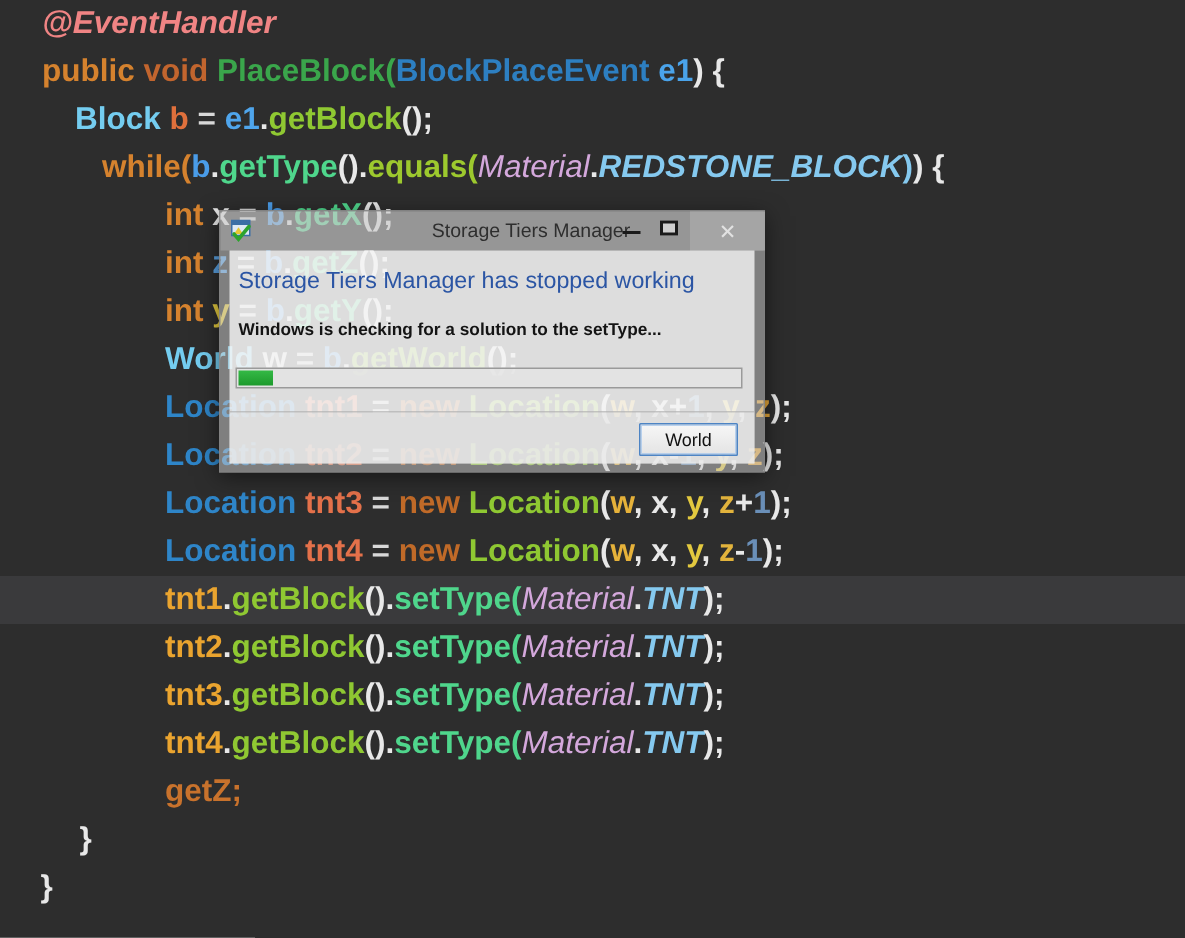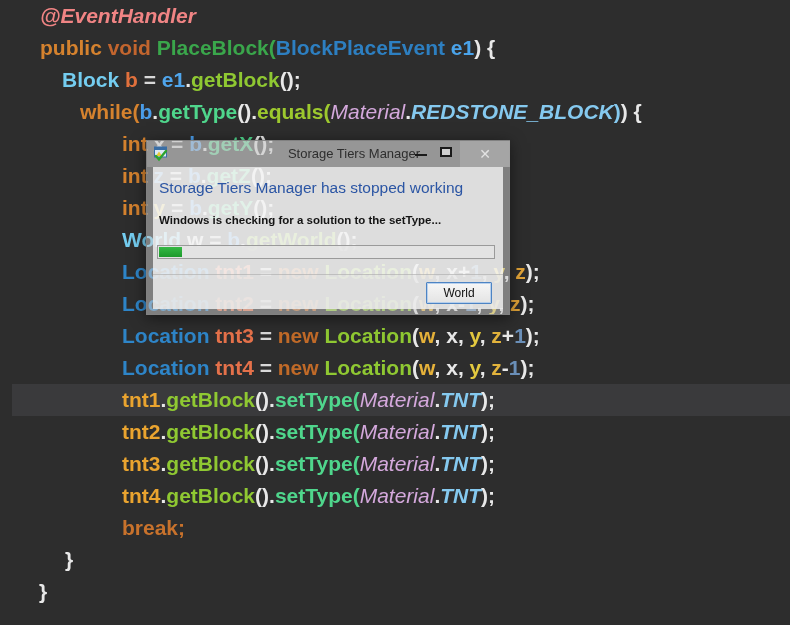--- a/index.html
+++ b/index.html
@@ -8,21 +8,21 @@
     width: 790px;
     height: 625px;
     background: #2d2d2d;
     overflow: hidden;
     font-family: "Liberation Sans", sans-serif;
   }
 
   
   .code {
     position: absolute;
-    top: 0; left: 12px; right: 0;
+    top: 0; left: 0; right: 0;
     z-index: 1;
   }
   .code-line {
     white-space: pre;
     height: 32px;
     line-height: 32px;
     font-size: 21px;
     font-weight: bold;
     letter-spacing: 0;
   }
@@ -149,21 +149,21 @@
       <div class="code-line" style="padding-left: 110px;"><span style="color: rgb(213, 130, 46);">int </span><span style="color: rgb(227, 201, 63);">y</span><span style="color: rgb(216, 216, 216);"> = </span><span style="color: rgb(74, 156, 232);">b</span><span style="color: rgb(232, 232, 232);">.</span><span style="color: rgb(79, 214, 140);">getY</span><span style="color: rgb(232, 232, 232);">();</span></div>
       <div class="code-line" style="padding-left: 110px;"><span style="color: rgb(116, 205, 240);">World </span><span style="color: rgb(232, 232, 232);">w</span><span style="color: rgb(216, 216, 216);"> = </span><span style="color: rgb(74, 156, 232);">b</span><span style="color: rgb(232, 232, 232);">.</span><span style="color: rgb(143, 200, 50);">getWorld</span><span style="color: rgb(232, 232, 232);">();</span></div>
       <div class="code-line" style="padding-left: 110px;"><span style="color: rgb(46, 133, 200);">Location </span><span style="color: rgb(228, 113, 74);">tnt1</span><span style="color: rgb(216, 216, 216);"> = </span><span style="color: rgb(192, 106, 40);">new </span><span style="color: rgb(143, 200, 50);">Location</span><span style="color: rgb(232, 232, 232);">(</span><span style="color: rgb(230, 178, 58);">w</span><span style="color: rgb(232, 232, 232);">, </span><span style="color: rgb(232, 232, 232);">x</span><span style="color: rgb(232, 232, 232);">+</span><span style="color: rgb(106, 143, 184);">1</span><span style="color: rgb(232, 232, 232);">, </span><span style="color: rgb(227, 201, 63);">y</span><span style="color: rgb(232, 232, 232);">, </span><span style="color: rgb(226, 164, 56);">z</span><span style="color: rgb(232, 232, 232);">);</span></div>
       <div class="code-line" style="padding-left: 110px;"><span style="color: rgb(46, 133, 200);">Location </span><span style="color: rgb(228, 113, 74);">tnt2</span><span style="color: rgb(216, 216, 216);"> = </span><span style="color: rgb(192, 106, 40);">new </span><span style="color: rgb(143, 200, 50);">Location</span><span style="color: rgb(232, 232, 232);">(</span><span style="color: rgb(230, 178, 58);">w</span><span style="color: rgb(232, 232, 232);">, </span><span style="color: rgb(232, 232, 232);">x</span><span style="color: rgb(232, 232, 232);">-</span><span style="color: rgb(106, 143, 184);">1</span><span style="color: rgb(232, 232, 232);">, </span><span style="color: rgb(227, 201, 63);">y</span><span style="color: rgb(232, 232, 232);">, </span><span style="color: rgb(226, 164, 56);">z</span><span style="color: rgb(232, 232, 232);">);</span></div>
       <div class="code-line" style="padding-left: 110px;"><span style="color: rgb(46, 133, 200);">Location </span><span style="color: rgb(228, 113, 74);">tnt3</span><span style="color: rgb(216, 216, 216);"> = </span><span style="color: rgb(192, 106, 40);">new </span><span style="color: rgb(143, 200, 50);">Location</span><span style="color: rgb(232, 232, 232);">(</span><span style="color: rgb(230, 178, 58);">w</span><span style="color: rgb(232, 232, 232);">, </span><span style="color: rgb(232, 232, 232);">x</span><span style="color: rgb(232, 232, 232);">, </span><span style="color: rgb(227, 201, 63);">y</span><span style="color: rgb(232, 232, 232);">, </span><span style="color: rgb(226, 179, 60);">z</span><span style="color: rgb(232, 232, 232);">+</span><span style="color: rgb(106, 143, 184);">1</span><span style="color: rgb(232, 232, 232);">);</span></div>
       <div class="code-line" style="padding-left: 110px;"><span style="color: rgb(46, 133, 200);">Location </span><span style="color: rgb(228, 113, 74);">tnt4</span><span style="color: rgb(216, 216, 216);"> = </span><span style="color: rgb(192, 106, 40);">new </span><span style="color: rgb(143, 200, 50);">Location</span><span style="color: rgb(232, 232, 232);">(</span><span style="color: rgb(230, 178, 58);">w</span><span style="color: rgb(232, 232, 232);">, </span><span style="color: rgb(232, 232, 232);">x</span><span style="color: rgb(232, 232, 232);">, </span><span style="color: rgb(227, 201, 63);">y</span><span style="color: rgb(232, 232, 232);">, </span><span style="color: rgb(226, 179, 60);">z</span><span style="color: rgb(232, 232, 232);">-</span><span style="color: rgb(106, 143, 184);">1</span><span style="color: rgb(232, 232, 232);">);</span></div>
       <div class="code-line hl" style="padding-left: 110px;"><span style="color: rgb(234, 164, 47);">tnt1</span><span style="color: rgb(232, 232, 232);">.</span><span style="color: rgb(143, 200, 50);">getBlock</span><span style="color: rgb(232, 232, 232);">()</span><span style="color: rgb(232, 232, 232);">.</span><span style="color: rgb(79, 214, 140);">setType</span><span style="color: rgb(79, 214, 140);">(</span><span style="color: rgb(212, 168, 220); font-style: italic; font-weight: normal;">Material</span><span style="color: rgb(232, 232, 232);">.</span><span style="color: rgb(133, 201, 239); font-style: italic;">TNT</span><span style="color: rgb(232, 232, 232);">);</span></div>
       <div class="code-line" style="padding-left: 110px;"><span style="color: rgb(234, 164, 47);">tnt2</span><span style="color: rgb(232, 232, 232);">.</span><span style="color: rgb(143, 200, 50);">getBlock</span><span style="color: rgb(232, 232, 232);">()</span><span style="color: rgb(232, 232, 232);">.</span><span style="color: rgb(79, 214, 140);">setType</span><span style="color: rgb(79, 214, 140);">(</span><span style="color: rgb(212, 168, 220); font-style: italic; font-weight: normal;">Material</span><span style="color: rgb(232, 232, 232);">.</span><span style="color: rgb(133, 201, 239); font-style: italic;">TNT</span><span style="color: rgb(232, 232, 232);">);</span></div>
       <div class="code-line" style="padding-left: 110px;"><span style="color: rgb(234, 164, 47);">tnt3</span><span style="color: rgb(232, 232, 232);">.</span><span style="color: rgb(143, 200, 50);">getBlock</span><span style="color: rgb(232, 232, 232);">()</span><span style="color: rgb(232, 232, 232);">.</span><span style="color: rgb(79, 214, 140);">setType</span><span style="color: rgb(79, 214, 140);">(</span><span style="color: rgb(212, 168, 220); font-style: italic; font-weight: normal;">Material</span><span style="color: rgb(232, 232, 232);">.</span><span style="color: rgb(133, 201, 239); font-style: italic;">TNT</span><span style="color: rgb(232, 232, 232);">);</span></div>
       <div class="code-line" style="padding-left: 110px;"><span style="color: rgb(234, 164, 47);">tnt4</span><span style="color: rgb(232, 232, 232);">.</span><span style="color: rgb(143, 200, 50);">getBlock</span><span style="color: rgb(232, 232, 232);">()</span><span style="color: rgb(232, 232, 232);">.</span><span style="color: rgb(79, 214, 140);">setType</span><span style="color: rgb(79, 214, 140);">(</span><span style="color: rgb(212, 168, 220); font-style: italic; font-weight: normal;">Material</span><span style="color: rgb(232, 232, 232);">.</span><span style="color: rgb(133, 201, 239); font-style: italic;">TNT</span><span style="color: rgb(232, 232, 232);">);</span></div>
-      <div class="code-line" style="padding-left: 110px;"><span style="color: rgb(200, 114, 44);">break;</span></div>
+      <div class="code-line" style="padding-left: 110px;"><span style="color: rgb(200, 114, 44);">getZ;</span></div>
       <div class="code-line" style="padding-left: 53px;"><span style="color: rgb(232, 232, 232);">}</span></div>
       <div class="code-line" style="padding-left: 27px;"><span style="color: rgb(232, 232, 232);">}</span></div>
     </div>
 
   <div class="dialog">
     <div class="titlebar">
       <span class="dlg-icon">
         <svg width="16" height="16" viewBox="0 0 16 16">
           <rect x="1.5" y="1" width="12" height="10" fill="#dce8f4" stroke="#3a6ea5" stroke-width="1"></rect>
           <rect x="1.5" y="1" width="12" height="3" fill="#3a6ea5"></rect>

